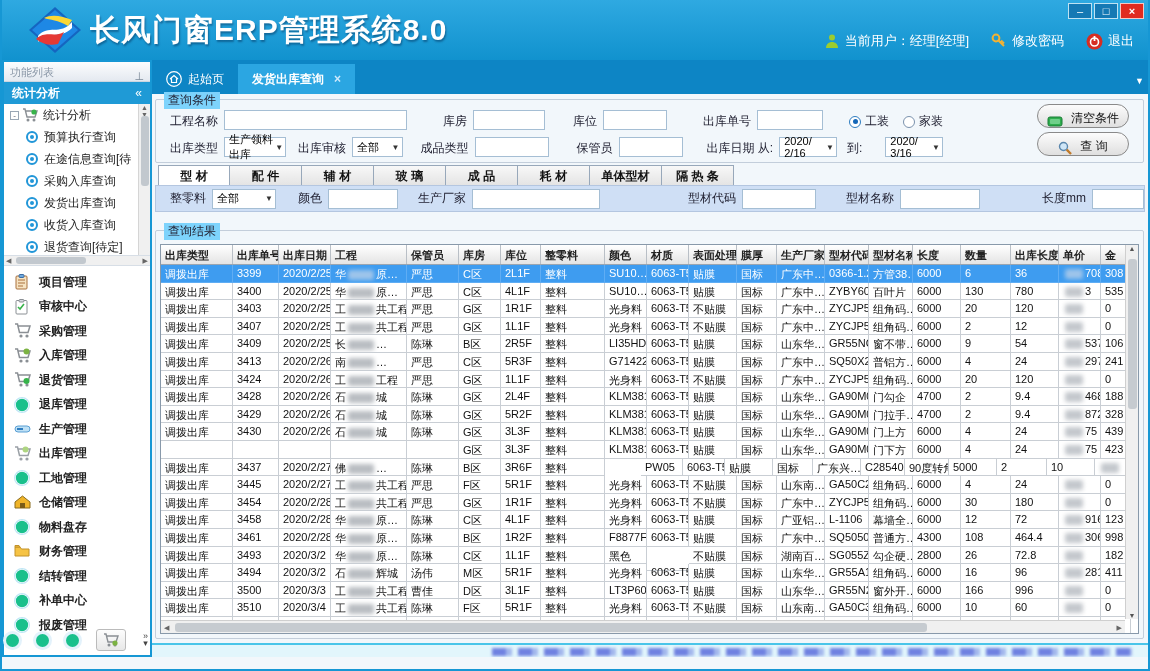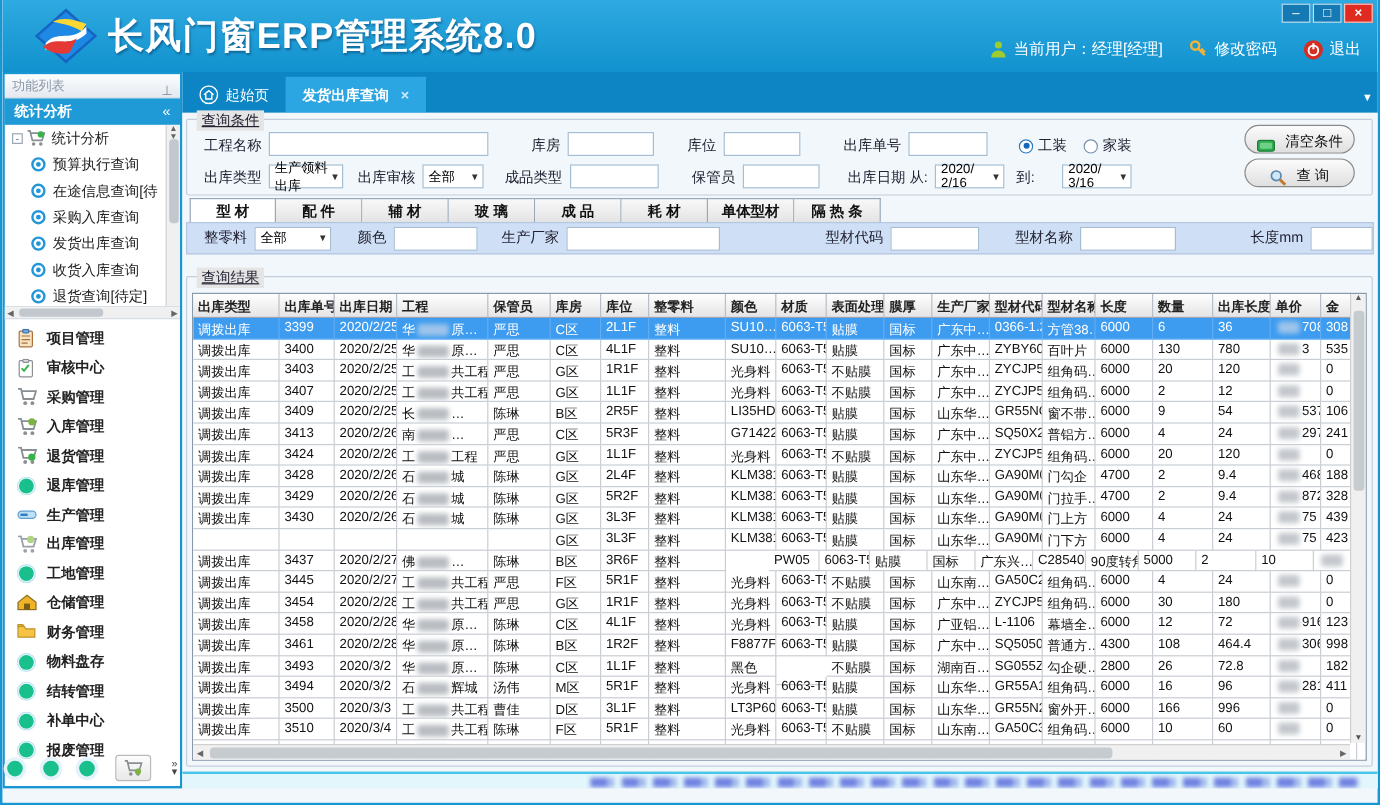--- a/index.html
+++ b/index.html
@@ -64,21 +64,21 @@
   .tabstrip { position:absolute; left:0; top:0; width:100%; height:34px; background:#0d85c5; display:flex; align-items:flex-end; }
   .tab { height:30px; display:flex; align-items:center; gap:6px; color:#fff; font-size:12px;
          padding:0 14px; cursor:pointer; }
   .tab.active { background:#2ba6e2; font-weight:bold; }
   .tab .x { color:#cfeafd; font-size:12px; margin-left:4px; }
   .tab-drop { position:absolute; right:6px; bottom:8px; color:#fff; font-size:9px; cursor:pointer; }
   .content { position:absolute; left:0; top:34px; width:100%; height:563px; background:#f2f7fb; }
 
   
   .groupbox { position:absolute; border:1px solid #c3cedb; border-radius:2px; }
-  .legend { position:absolute; top:-8px; left:8px; background:#e5e5e5; padding:0 4px; font-size:12px; color:#223;text-decoration:underline; }
+  .legend { position:absolute; top:-8px; left:8px; background:#7dd3fc; padding:0 4px; font-size:12px; color:#223; }
 
   .qrow { position:absolute; left:10px; right:200px; height:22px; display:flex; align-items:flex-end; }
   .flabel { font-size:12px; color:#223; white-space:nowrap; }
   .tin { height:20px; border:1px solid #a5bed4; background:#fff; font-size:11px; padding:0 3px; }
   .combo { height:20px; border:1px solid #a5bed4; background:#fff; font-size:11px; display:flex;
            align-items:center; justify-content:space-between; padding:0 2px 0 4px; cursor:pointer; }
   .combo .ca { font-size:8px; color:#333; }
   .radio { width:12px; height:12px; border-radius:50%; border:1px solid #7a92ad; background:#fff; position:relative; margin-right:4px; }
   .radio.on { border-color:#2f7dc0; }
   .radio.on::after { content:""; position:absolute; left:2.5px; top:2.5px; width:5px; height:5px; border-radius:50%; background:#1467b8; }
@@ -334,35 +334,35 @@
           <span class="nav-ic">
             <svg width="17" height="14" viewBox="0 0 17 14">
               <path d="M1 7 L8.5 1 L16 7 V13 H1 Z" fill="#f0b429" stroke="#8a6d1f"></path>
               <rect x="6" y="8" width="5" height="5" fill="#7a5c17"></rect>
             </svg>
           </span>
           <span class="nav-label">仓储管理</span>
         </div>
         <div class="nav-item">
           <span class="nav-ic">
+            <svg width="16" height="16" viewBox="0 0 16 16">
+              <circle cx="8" cy="8" r="6.2" fill="#19c08c"></circle>
+              <circle cx="8" cy="8" r="7.4" fill="none" stroke="#bfe6f5" stroke-width="1.2"></circle>
+            </svg>
+          </span>
+          <span class="nav-label">物料盘存</span>
+        </div>
+        <div class="nav-item">
+          <span class="nav-ic">
             <svg width="16" height="13" viewBox="0 0 16 13">
               <path d="M1 3 h5 l1.5 2 H15 v7 H1 Z" fill="#f6c344" stroke="#c2922a"></path>
               <path d="M1 3 v-1.5 h4 l1 1.5 Z" fill="#f6c344" stroke="#c2922a"></path>
             </svg>
           </span>
           <span class="nav-label">财务管理</span>
-        </div>
-        <div class="nav-item">
-          <span class="nav-ic">
-            <svg width="16" height="16" viewBox="0 0 16 16">
-              <circle cx="8" cy="8" r="6.2" fill="#19c08c"></circle>
-              <circle cx="8" cy="8" r="7.4" fill="none" stroke="#bfe6f5" stroke-width="1.2"></circle>
-            </svg>
-          </span>
-          <span class="nav-label">物料盘存</span>
         </div>
         <div class="nav-item">
           <span class="nav-ic">
             <svg width="16" height="16" viewBox="0 0 16 16">
               <circle cx="8" cy="8" r="6.2" fill="#19c08c"></circle>
               <circle cx="8" cy="8" r="7.4" fill="none" stroke="#bfe6f5" stroke-width="1.2"></circle>
             </svg>
           </span>
           <span class="nav-label">结转管理</span>
         </div>

